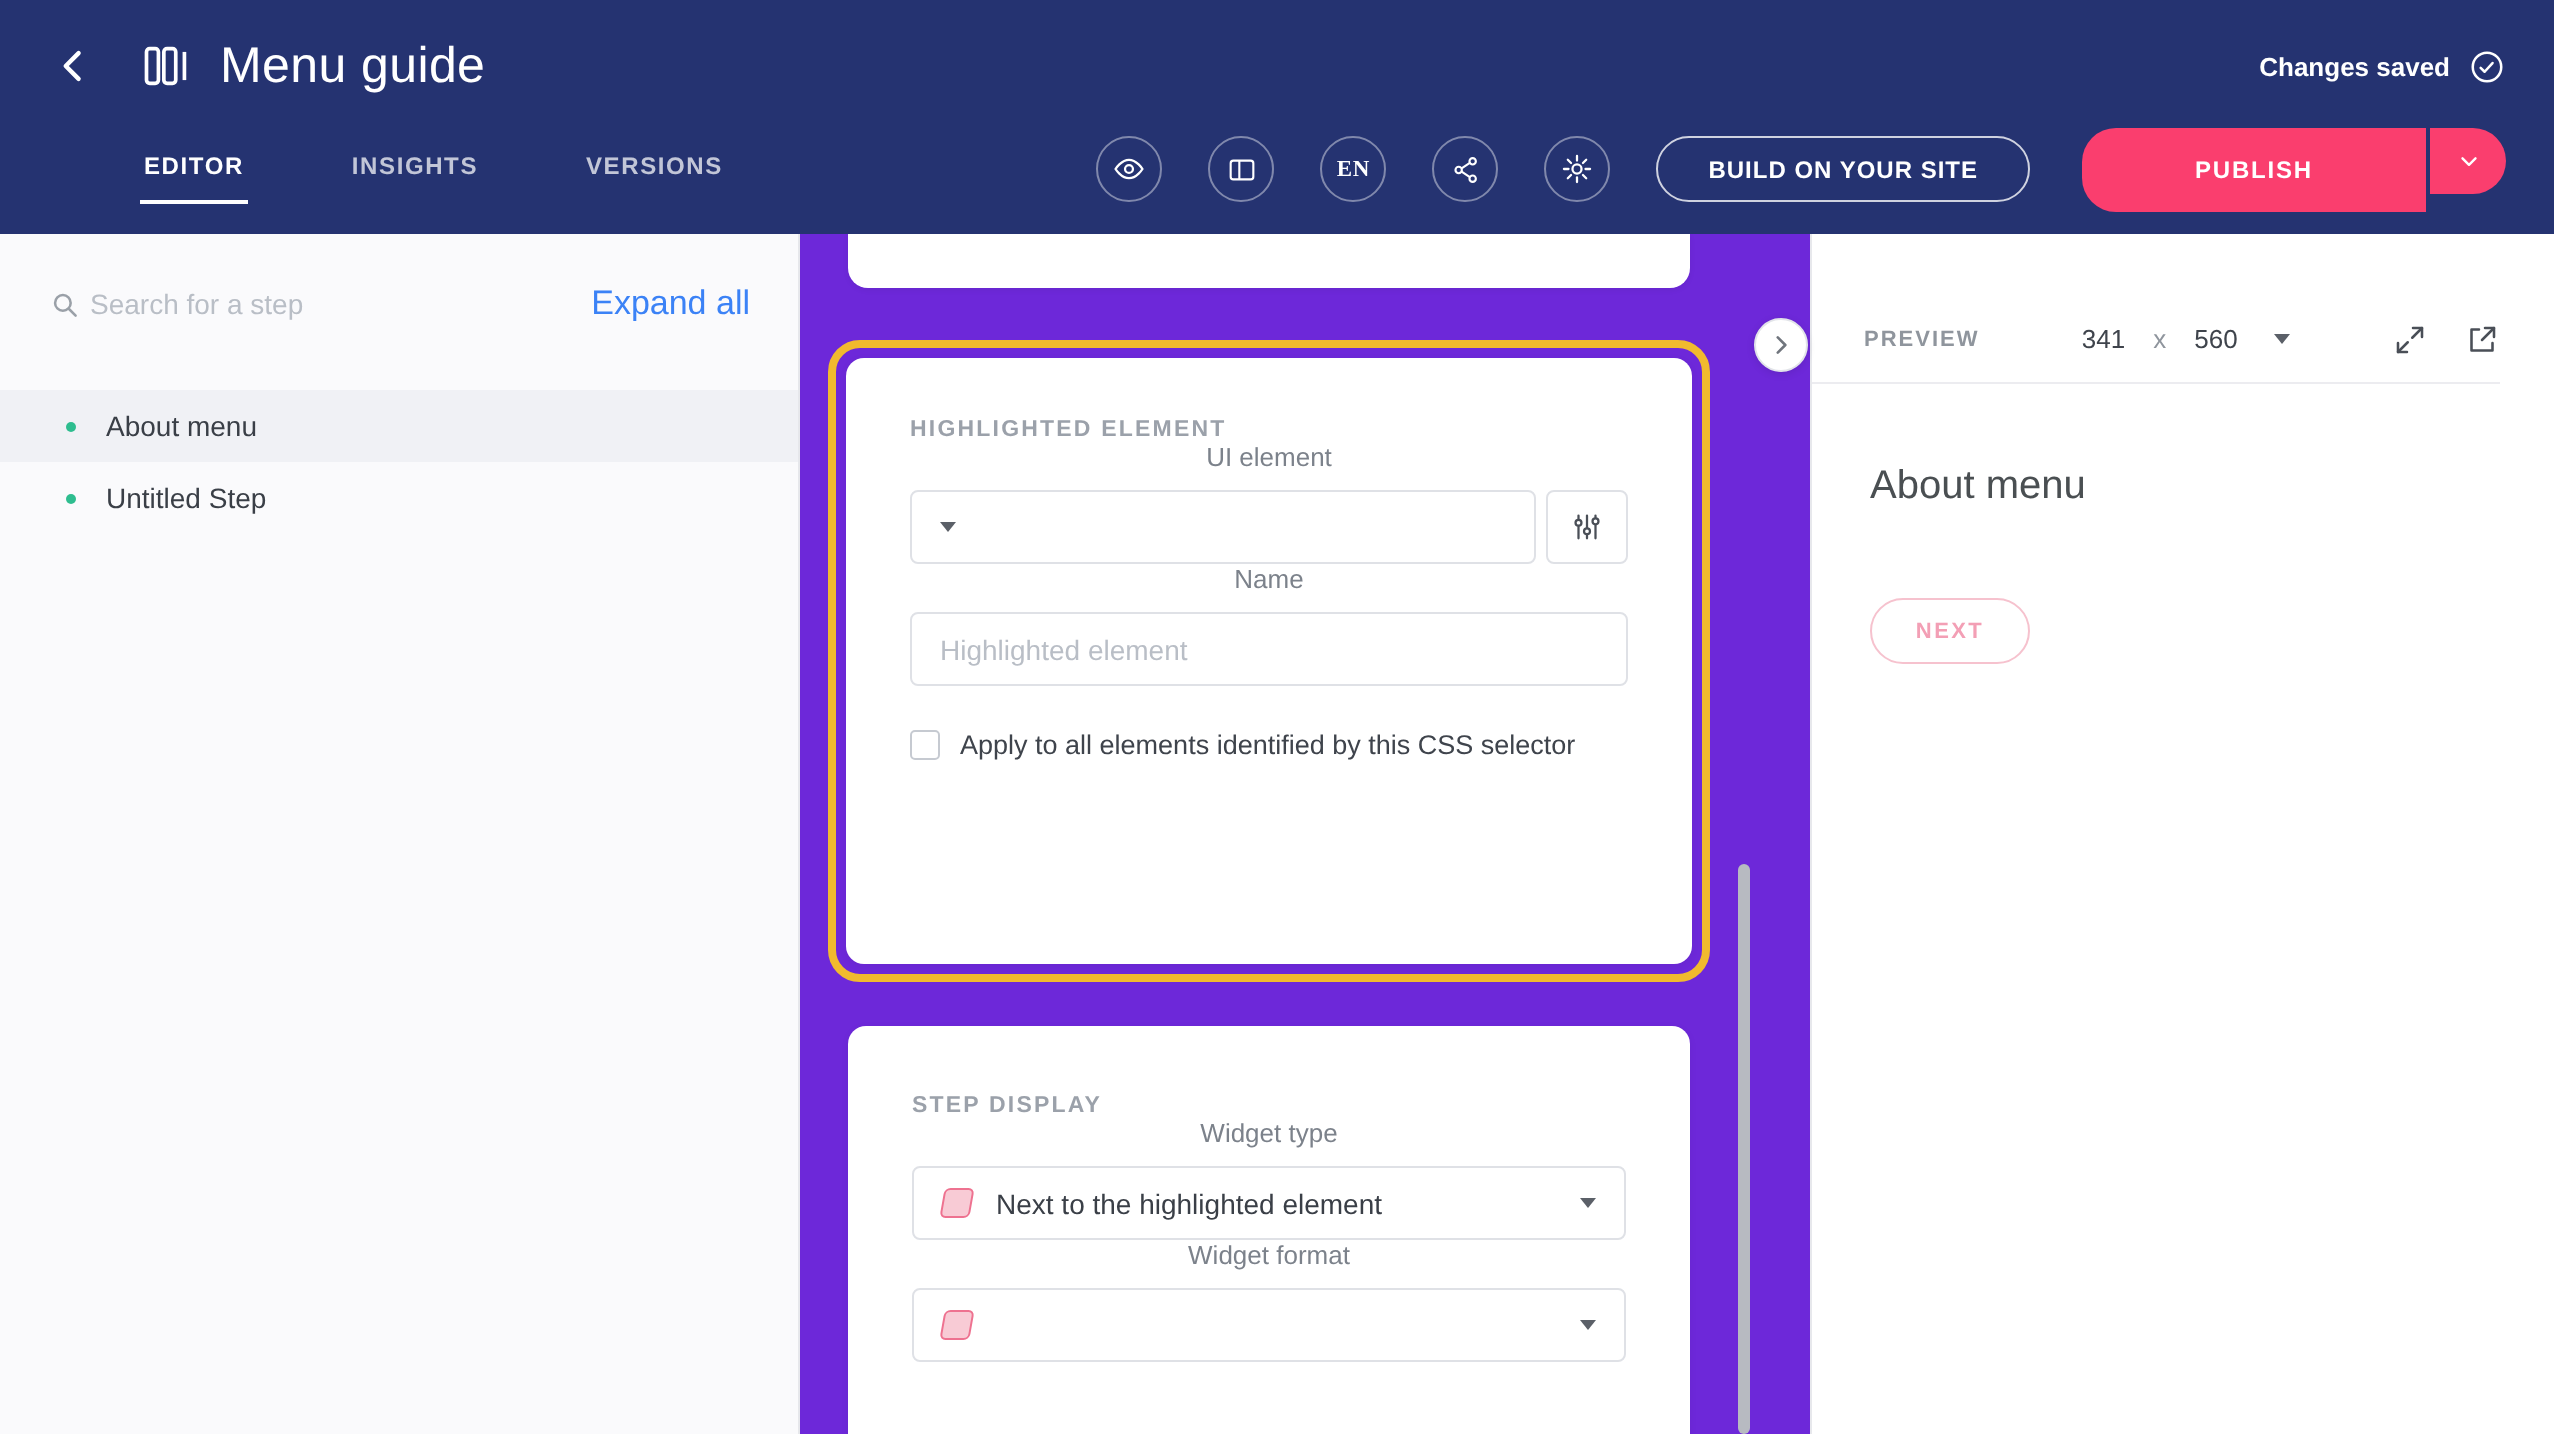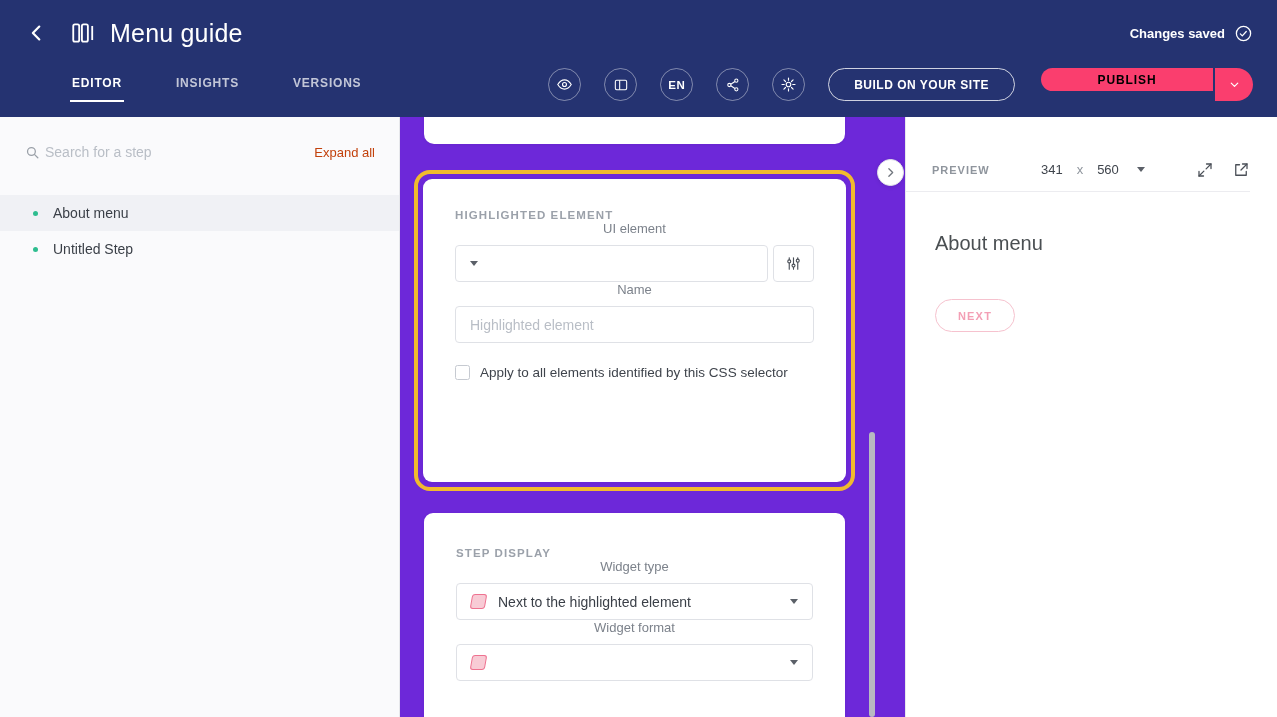--- a/index.html
+++ b/index.html
@@ -32,39 +32,39 @@
     display: flex; align-items: center; padding: 0 24px;
   }
   .tabs { display: flex; gap: 50px; margin-left: 46px; }
   .tab {
     font-size: 12px; font-weight: 700; letter-spacing: .8px;
     color: rgba(255,255,255,.72); padding: 8px 2px 10px; cursor: pointer;
     border-bottom: 2px solid transparent;
   }
   .tab.active { color: #fff; border-bottom-color: #fff; }
 
-  .icon-cluster { display: flex; gap: 23px; margin-right: 23px; }
+  .icon-cluster { display: flex; gap: 23px; margin-right: 23px; font-family: Liberation Serif, serif; }
   .circle-btn {
     width: 33px; height: 33px; border-radius: 50%;
     border: 1px solid rgba(255,255,255,.42);
     display: flex; align-items: center; justify-content: center; cursor: pointer;
     font-size: 11.5px; font-weight: 700; letter-spacing: .4px;
   }
   .circle-btn svg { display: block; }
 
   .build-btn {
     height: 33px; padding: 0 25px; border: 1px solid rgba(255,255,255,.78);
     border-radius: 17px; background: transparent; color: #fff;
     font-size: 12px; font-weight: 700; letter-spacing: .5px;
     display: flex; align-items: center; margin-right: 26px; cursor: pointer;
     font-family: "Liberation Sans", sans-serif;
   }
   .publish-group { display: flex; gap: 2px; }
   .publish-main {
-    width: 172px; height: 23px; background: #FA3E6E; color: #000000;
+    width: 172px; height: 42px; background: #FA3E6E; color: #ffffff;
     border: none; border-radius: 17px 0 0 17px;
     font-size: 12px; font-weight: 700; letter-spacing: .9px;
     display: flex; align-items: center; justify-content: center; cursor: pointer;
     font-family: "Liberation Sans", sans-serif;
   }
   .publish-caret {
     width: 38px; height: 33px; background: #FA3E6E; border: none;
     border-radius: 0 17px 17px 0;
     display: flex; align-items: center; justify-content: center; cursor: pointer;
   }
@@ -73,21 +73,21 @@
   .sidebar {
     position: absolute; top: 117px; left: 0; width: 400px; bottom: 0;
     background: #FAFAFC; border-right: 1px solid #E6E7EB;
   }
   .search-row { display: flex; align-items: center; height: 70px; padding: 12px 24px; gap: 4px; }
   .search-input {
     flex: 1; border: none; background: transparent; outline: none;
     font-size: 14px; color: #3c4148; font-family: "Liberation Sans", sans-serif;
   }
   .search-input::placeholder { color: #B9BEC6; }
-  .expand-all { font-size: 13px; color: #c2410c; white-space: nowrap; cursor: pointer; }
+  .expand-all { font-size: 17px; color: #3b82f6; white-space: nowrap; cursor: pointer; }
   .step-list { margin-top: 8px; }
   .step-item {
     height: 36px; display: flex; align-items: center;
     padding-left: 33px; gap: 15px; font-size: 14px; color: #3A3F47; cursor: pointer;
   }
   .step-item.selected { background: #F0F1F5; }
   .bullet { width: 5px; height: 5px; border-radius: 50%; background: #2EBD8F; flex: 0 0 auto; }
 
   
   .main {

